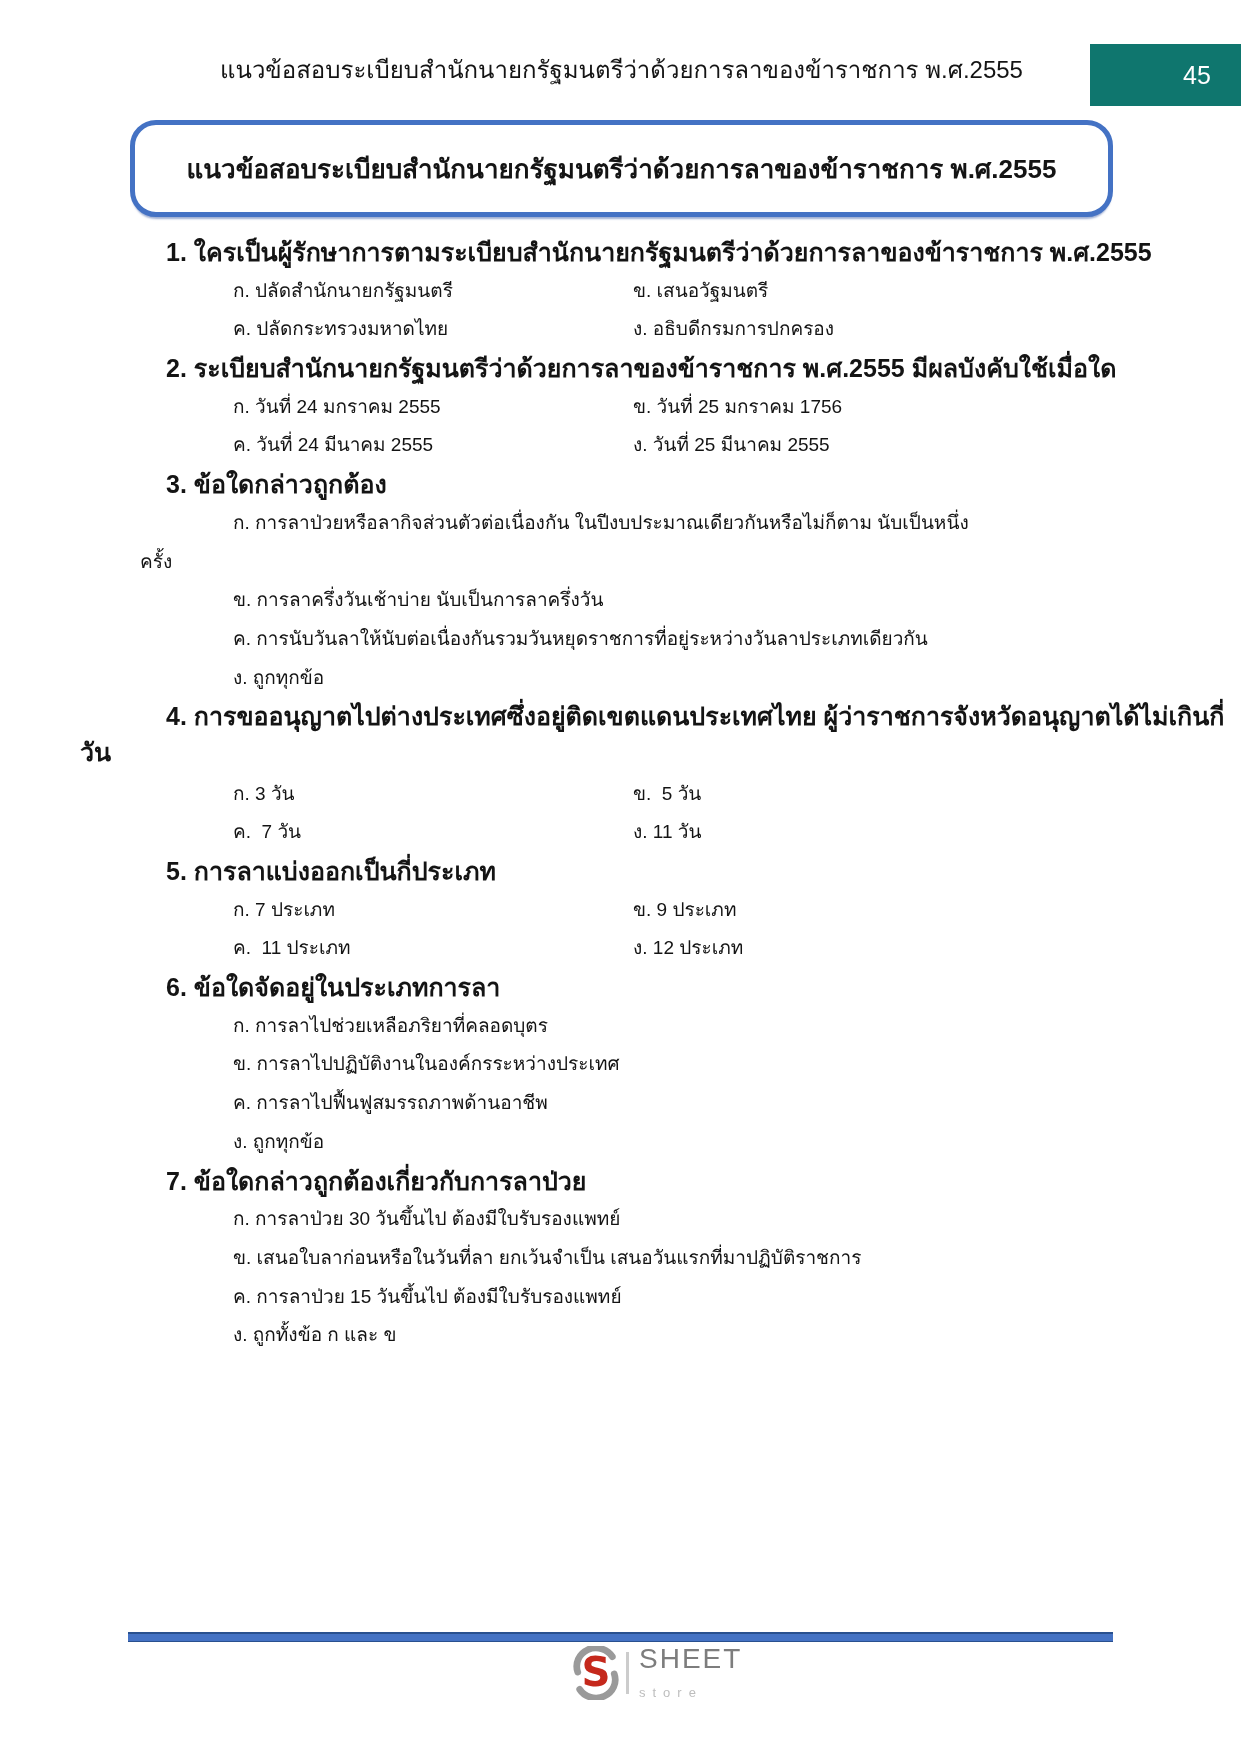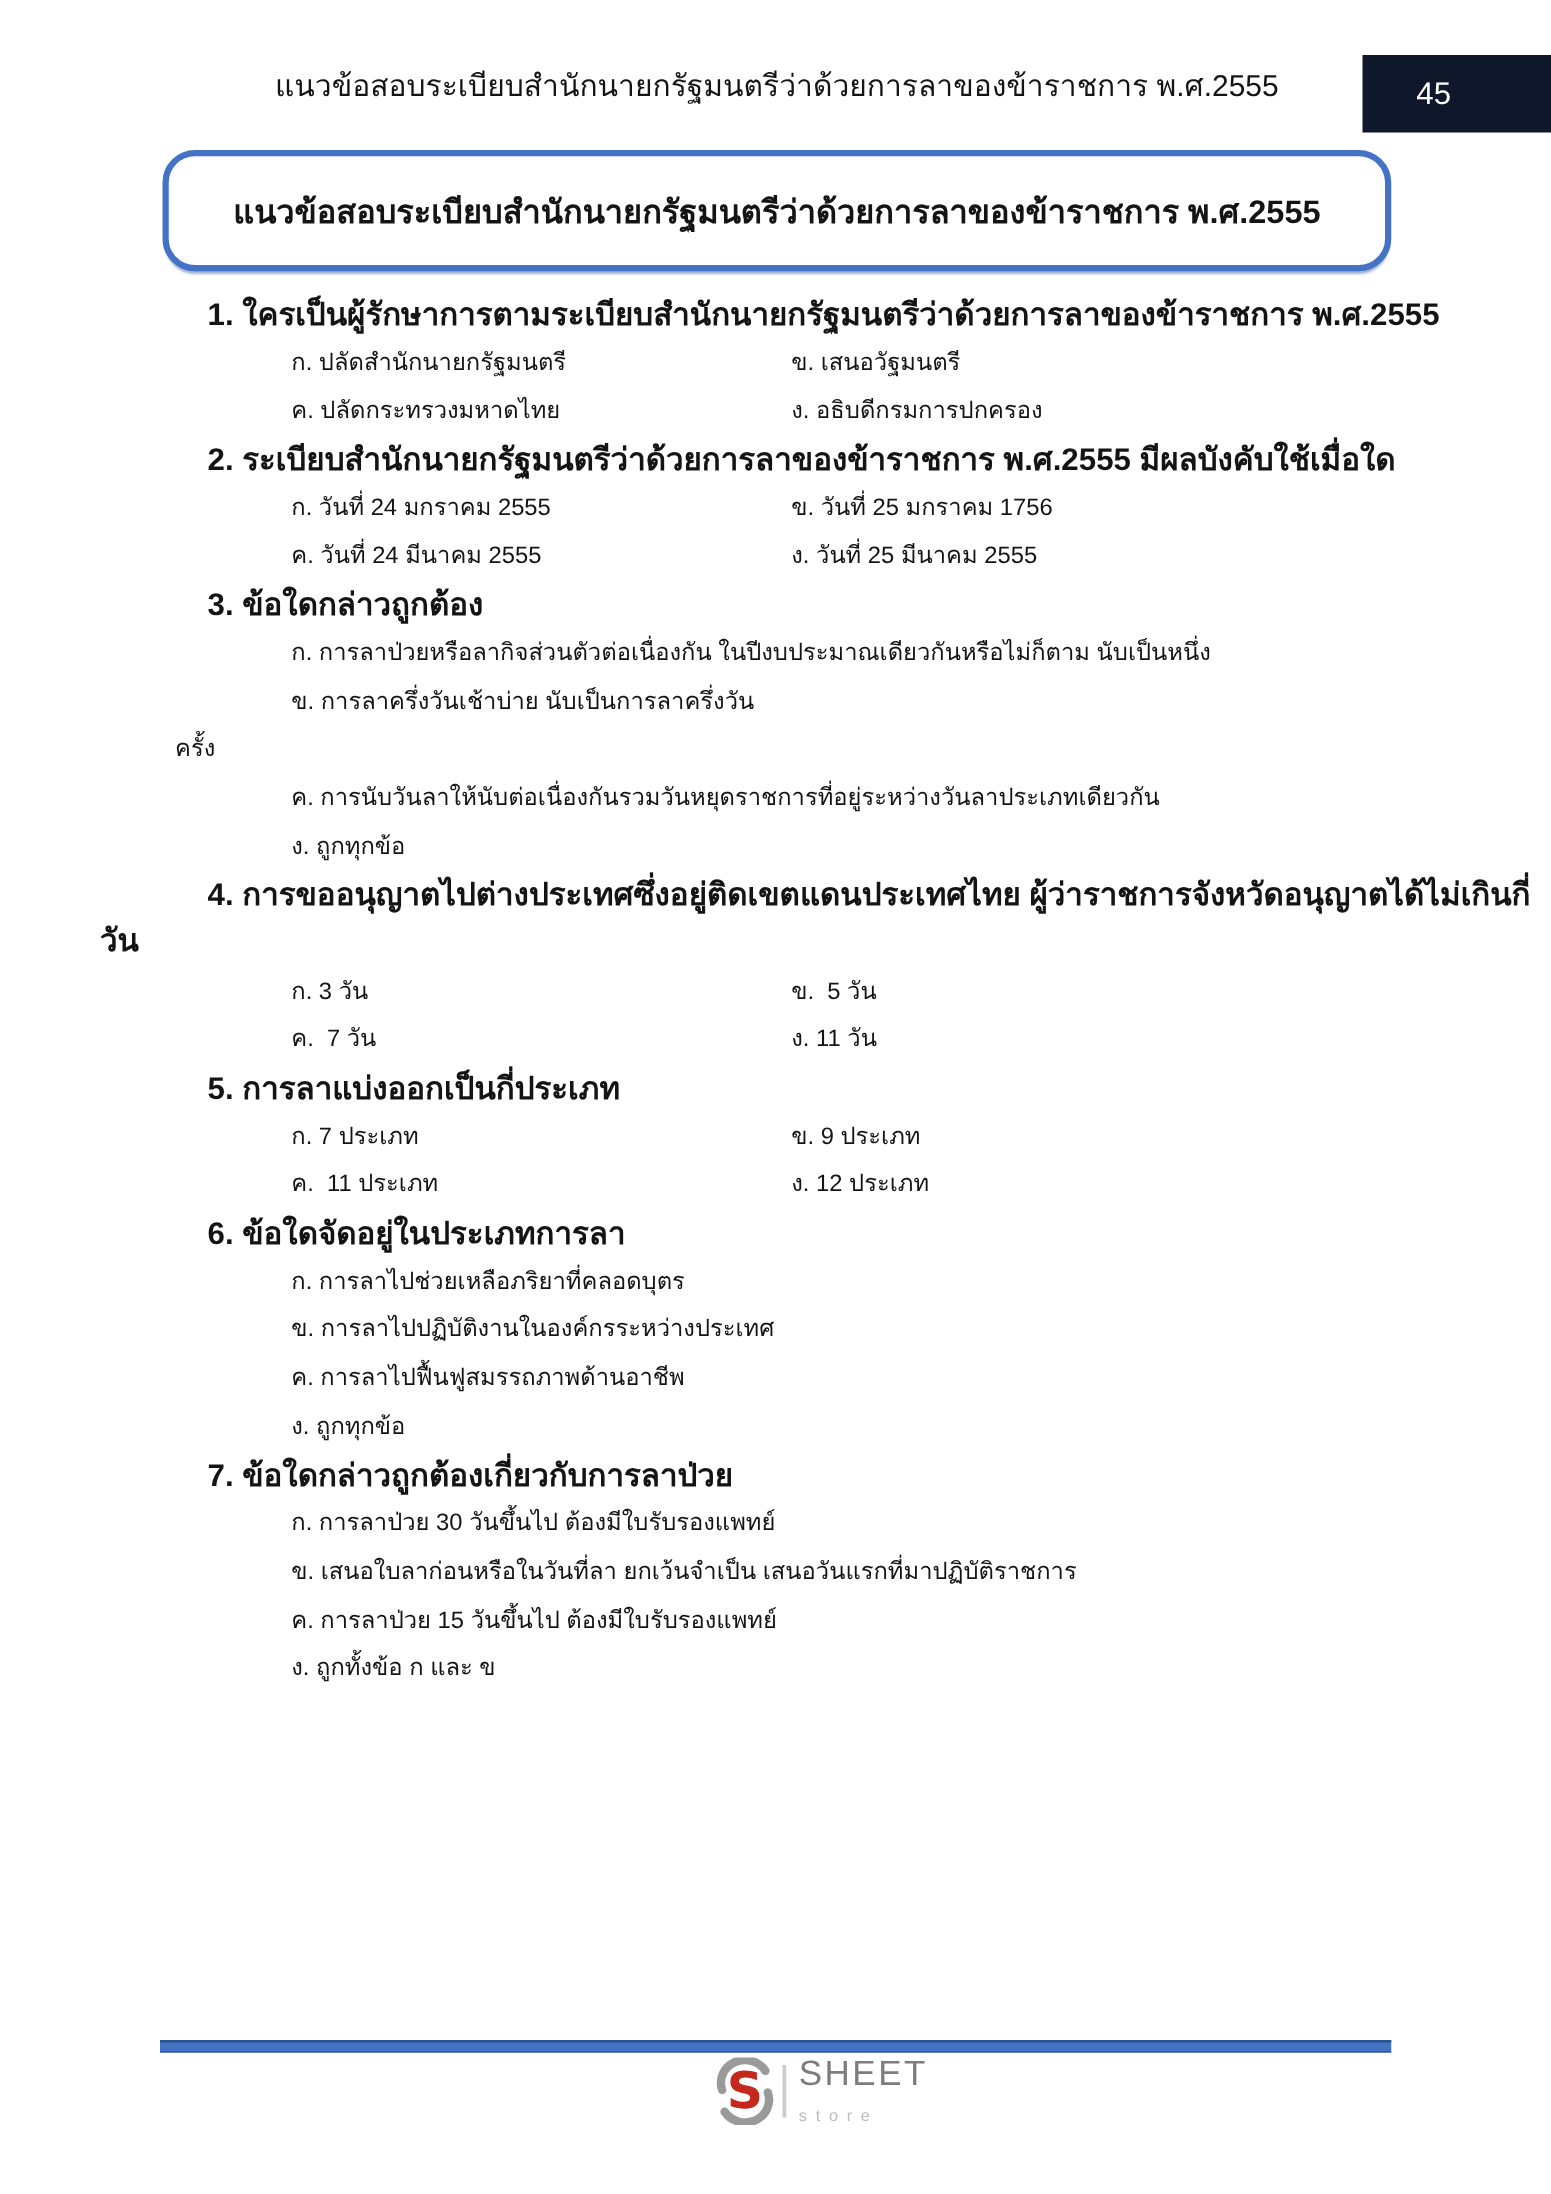--- a/index.html
+++ b/index.html
@@ -6,22 +6,22 @@
   body {
     width:1241px; height:1755px; position:relative; background:#ffffff;
     font-family:"Liberation Sans", sans-serif; color:#141414; overflow:hidden;
   }
   .header-text {
     position:absolute; top:52px; left:130px; width:983px; text-align:center;
     font-size:24px; line-height:36px; white-space:pre;
   }
   .page-num {
     position:absolute; top:44px; left:1090px; width:151px; height:62px;
-    background:#0f172a; color:#ffffff; font-size:25px;
-    display:flex; align-items:center; box-sizing:border-box; padding-left:43px;
+    background:#0f766e; color:#ffffff; font-size:25px;
+    display:flex; align-items:center; box-sizing:border-box; padding-left:93px;
   }
   .title-box {
     position:absolute; top:120px; left:130px; width:983px; height:97px;
     border:5px solid #4472C4; border-radius:26px; box-sizing:border-box;
     display:flex; align-items:center; justify-content:center;
     font-weight:700; font-size:26px; white-space:pre;
     box-shadow:0 4px 2px -2px rgba(80,110,175,0.55);
     background:#ffffff;
   }
   .qarea { position:absolute; top:233px; left:0; width:1241px; }
@@ -64,22 +64,22 @@
       <div class="line two"><span class="left">ค. ปลัดกระทรวงมหาดไทย</span><span class="right">ง. อธิบดีกรมการปกครอง</span></div>
     </div>
     <div>
       <div class="line head">2. ระเบียบสำนักนายกรัฐมนตรีว่าด้วยการลาของข้าราชการ พ.ศ.2555 มีผลบังคับใช้เมื่อใด</div>
       <div class="line two"><span class="left">ก. วันที่ 24 มกราคม 2555</span><span class="right">ข. วันที่ 25 มกราคม 1756</span></div>
       <div class="line two"><span class="left">ค. วันที่ 24 มีนาคม 2555</span><span class="right">ง. วันที่ 25 มีนาคม 2555</span></div>
     </div>
     <div>
       <div class="line head">3. ข้อใดกล่าวถูกต้อง</div>
       <div class="line opt">ก. การลาป่วยหรือลากิจส่วนตัวต่อเนื่องกัน ในปีงบประมาณเดียวกันหรือไม่ก็ตาม นับเป็นหนึ่ง</div>
+      <div class="line cont">ครั้ง</div>
       <div class="line opt">ข. การลาครึ่งวันเช้าบ่าย นับเป็นการลาครึ่งวัน</div>
-      <div class="line cont">ครั้ง</div>
       <div class="line opt">ค. การนับวันลาให้นับต่อเนื่องกันรวมวันหยุดราชการที่อยู่ระหว่างวันลาประเภทเดียวกัน</div>
       <div class="line opt">ง. ถูกทุกข้อ</div>
     </div>
     <div>
       <div class="line head">4. การขออนุญาตไปต่างประเทศซึ่งอยู่ติดเขตแดนประเทศไทย ผู้ว่าราชการจังหวัดอนุญาตได้ไม่เกินกี่</div>
       <div class="line headcont">วัน</div>
       <div class="line two"><span class="left">ก. 3 วัน</span><span class="right">ข.  5 วัน</span></div>
       <div class="line two"><span class="left">ค.  7 วัน</span><span class="right">ง. 11 วัน</span></div>
     </div>
     <div>

